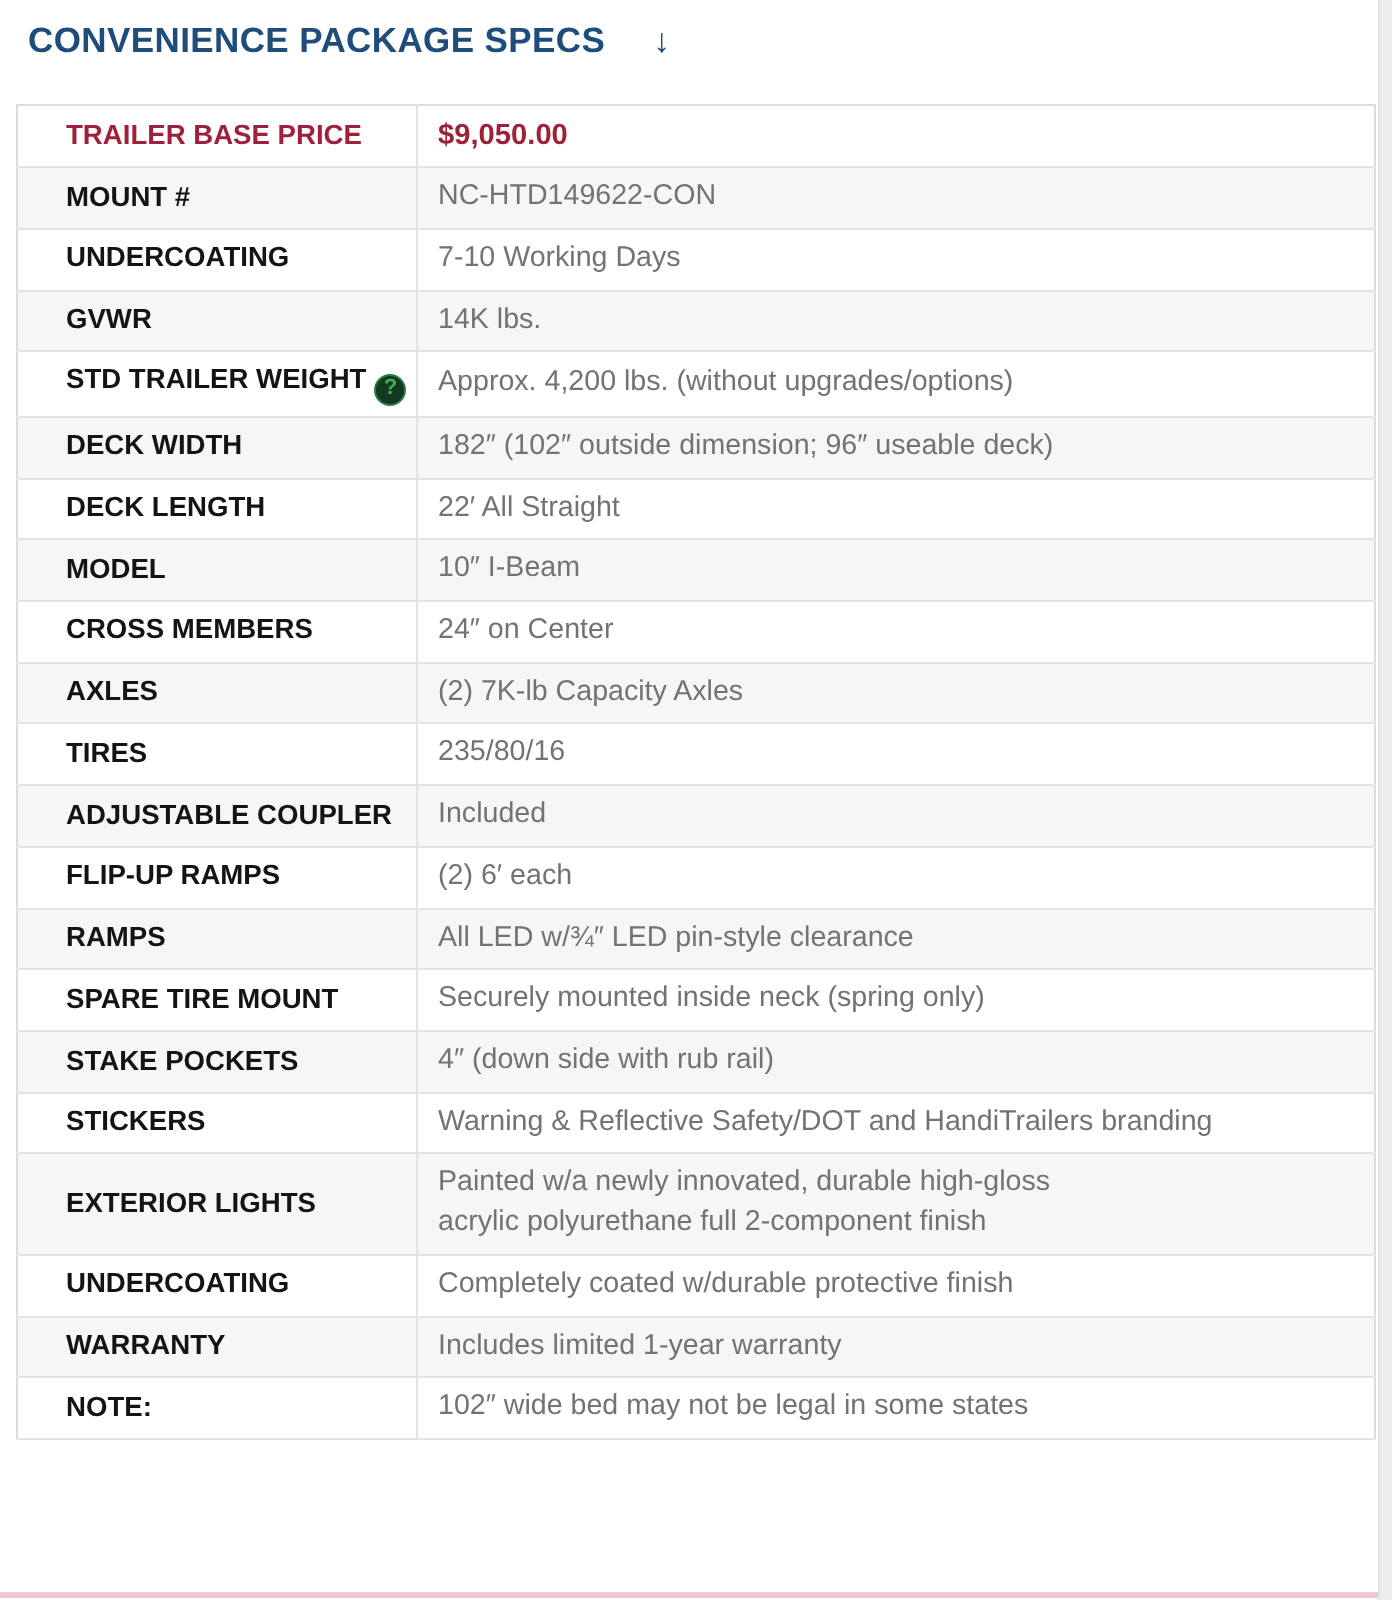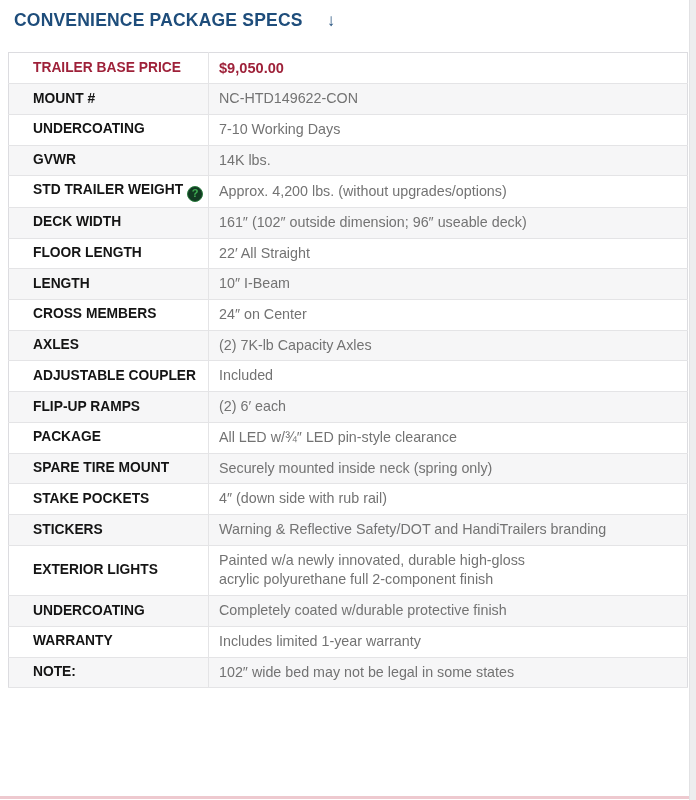--- a/index.html
+++ b/index.html
@@ -129,57 +129,61 @@
       <td class="value-cell">14K lbs.</td>
     </tr>
 
     <tr>
       <th class="label-cell"><span>STD TRAILER WEIGHT</span><span class="help">?</span></th>
       <td class="value-cell">Approx. 4,200 lbs. (without upgrades/options)</td>
     </tr>
 
     <tr>
       <th class="label-cell"><span>DECK WIDTH</span></th>
-      <td class="value-cell">161″ (102″ outside dimension; 96″ useable deck)</td>
-    </tr>
-
-    <tr>
-      <th class="label-cell"><span>FLOOR LENGTH</span></th>
+      <td class="value-cell">182″ (102″ outside dimension; 96″ useable deck)</td>
+    </tr>
+
+    <tr>
+      <th class="label-cell"><span>DECK LENGTH</span></th>
       <td class="value-cell">22′ All Straight</td>
     </tr>
 
     <tr>
-      <th class="label-cell"><span>LENGTH</span></th>
+      <th class="label-cell"><span>MODEL</span></th>
       <td class="value-cell">10″ I-Beam</td>
     </tr>
 
     <tr>
       <th class="label-cell"><span>CROSS MEMBERS</span></th>
       <td class="value-cell">24″ on Center</td>
     </tr>
 
     <tr>
       <th class="label-cell"><span>AXLES</span></th>
       <td class="value-cell">(2) 7K-lb Capacity Axles</td>
     </tr>
 
+    <tr>
+      <th class="label-cell"><span>TIRES</span></th>
+      <td class="value-cell">235/80/16</td>
+    </tr>
 
     <tr>
       <th class="label-cell"><span>ADJUSTABLE COUPLER</span></th>
       <td class="value-cell">Included</td>
     </tr>
 
 
     <tr>
       <th class="label-cell"><span>FLIP-UP RAMPS</span></th>
       <td class="value-cell">(2) 6′ each</td>
     </tr>
 
     <tr>
-      <th class="label-cell"><span>PACKAGE</span></th>
+      <th class="label-cell"><span>RAMPS</span></th>
       <td class="value-cell">All LED w/¾″ LED pin-style clearance</td>
     </tr>
 
 
     <tr>
       <th class="label-cell"><span>SPARE TIRE MOUNT</span></th>
       <td class="value-cell">Securely mounted inside neck (spring only)</td>
     </tr>
 
     <tr>

